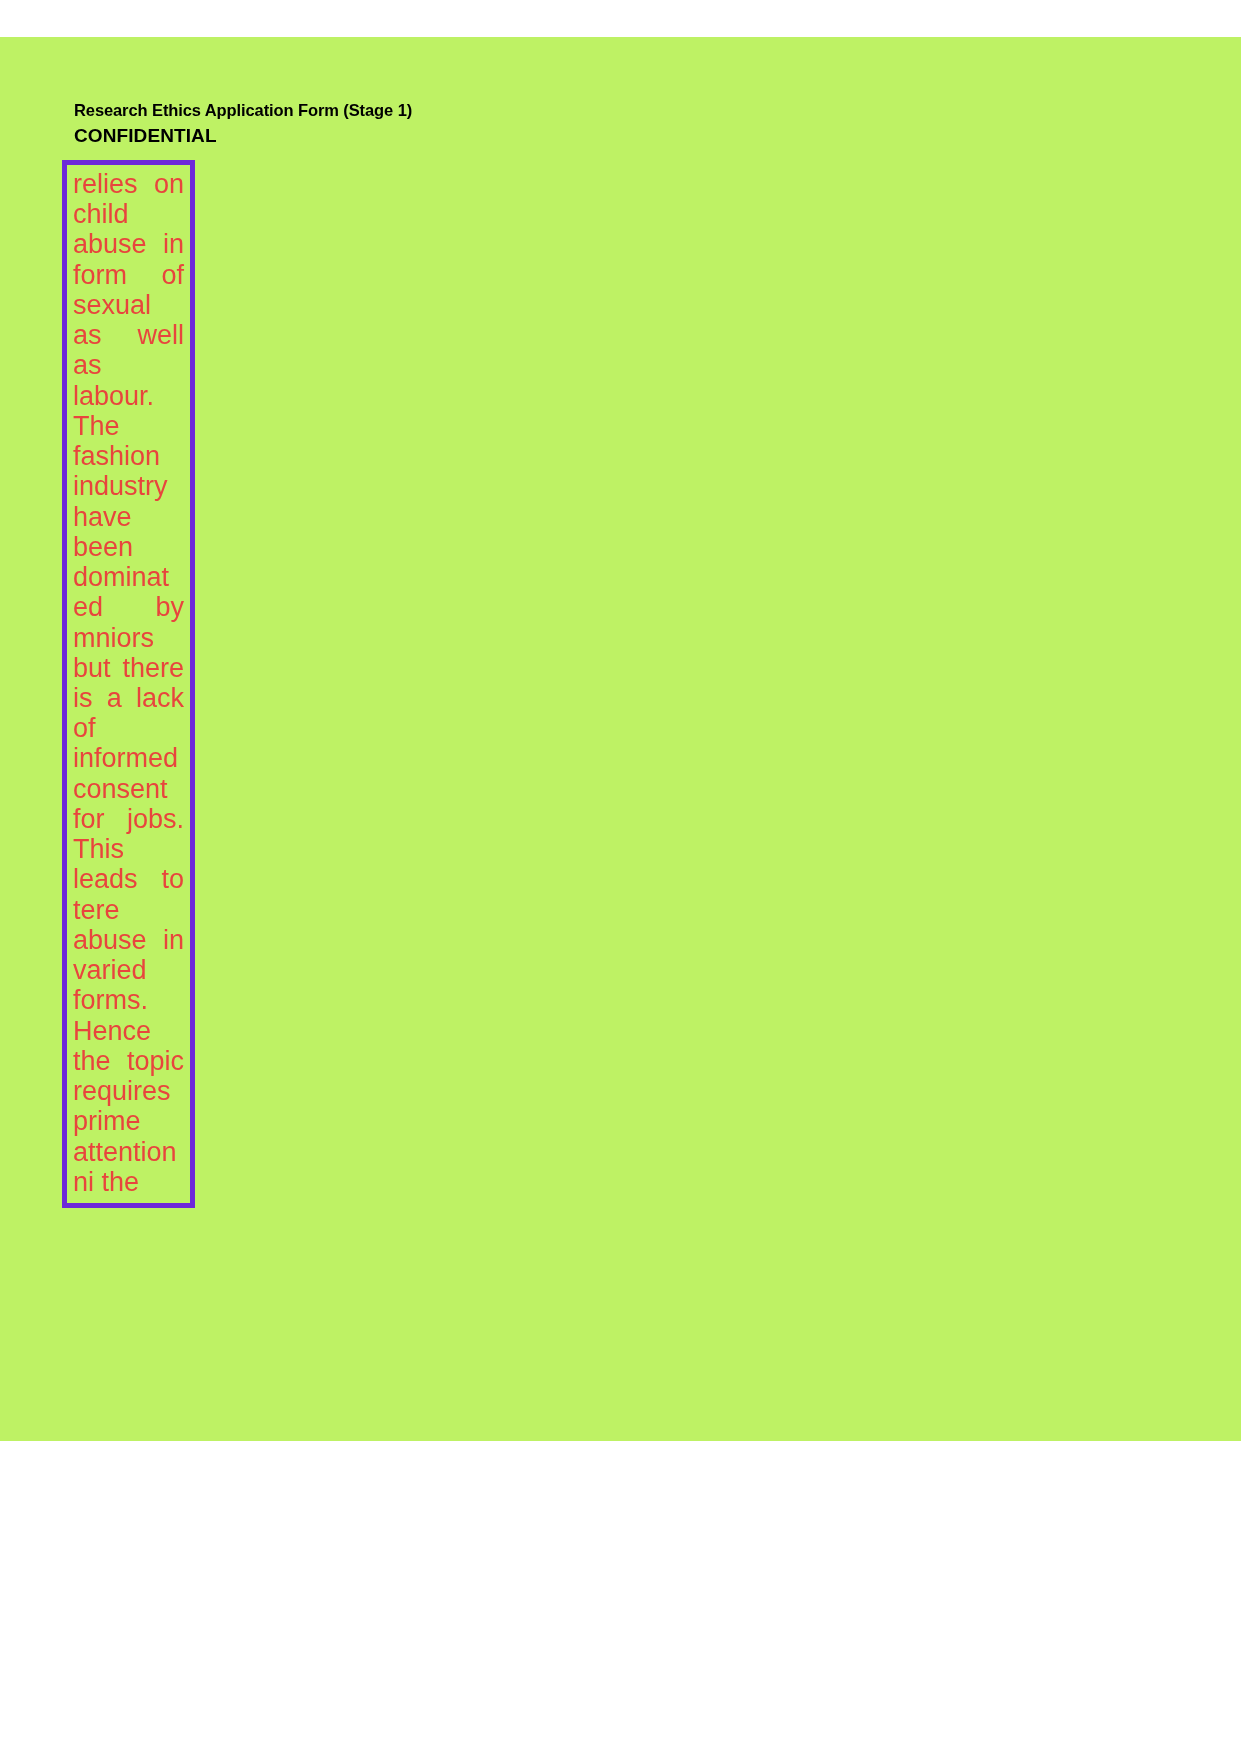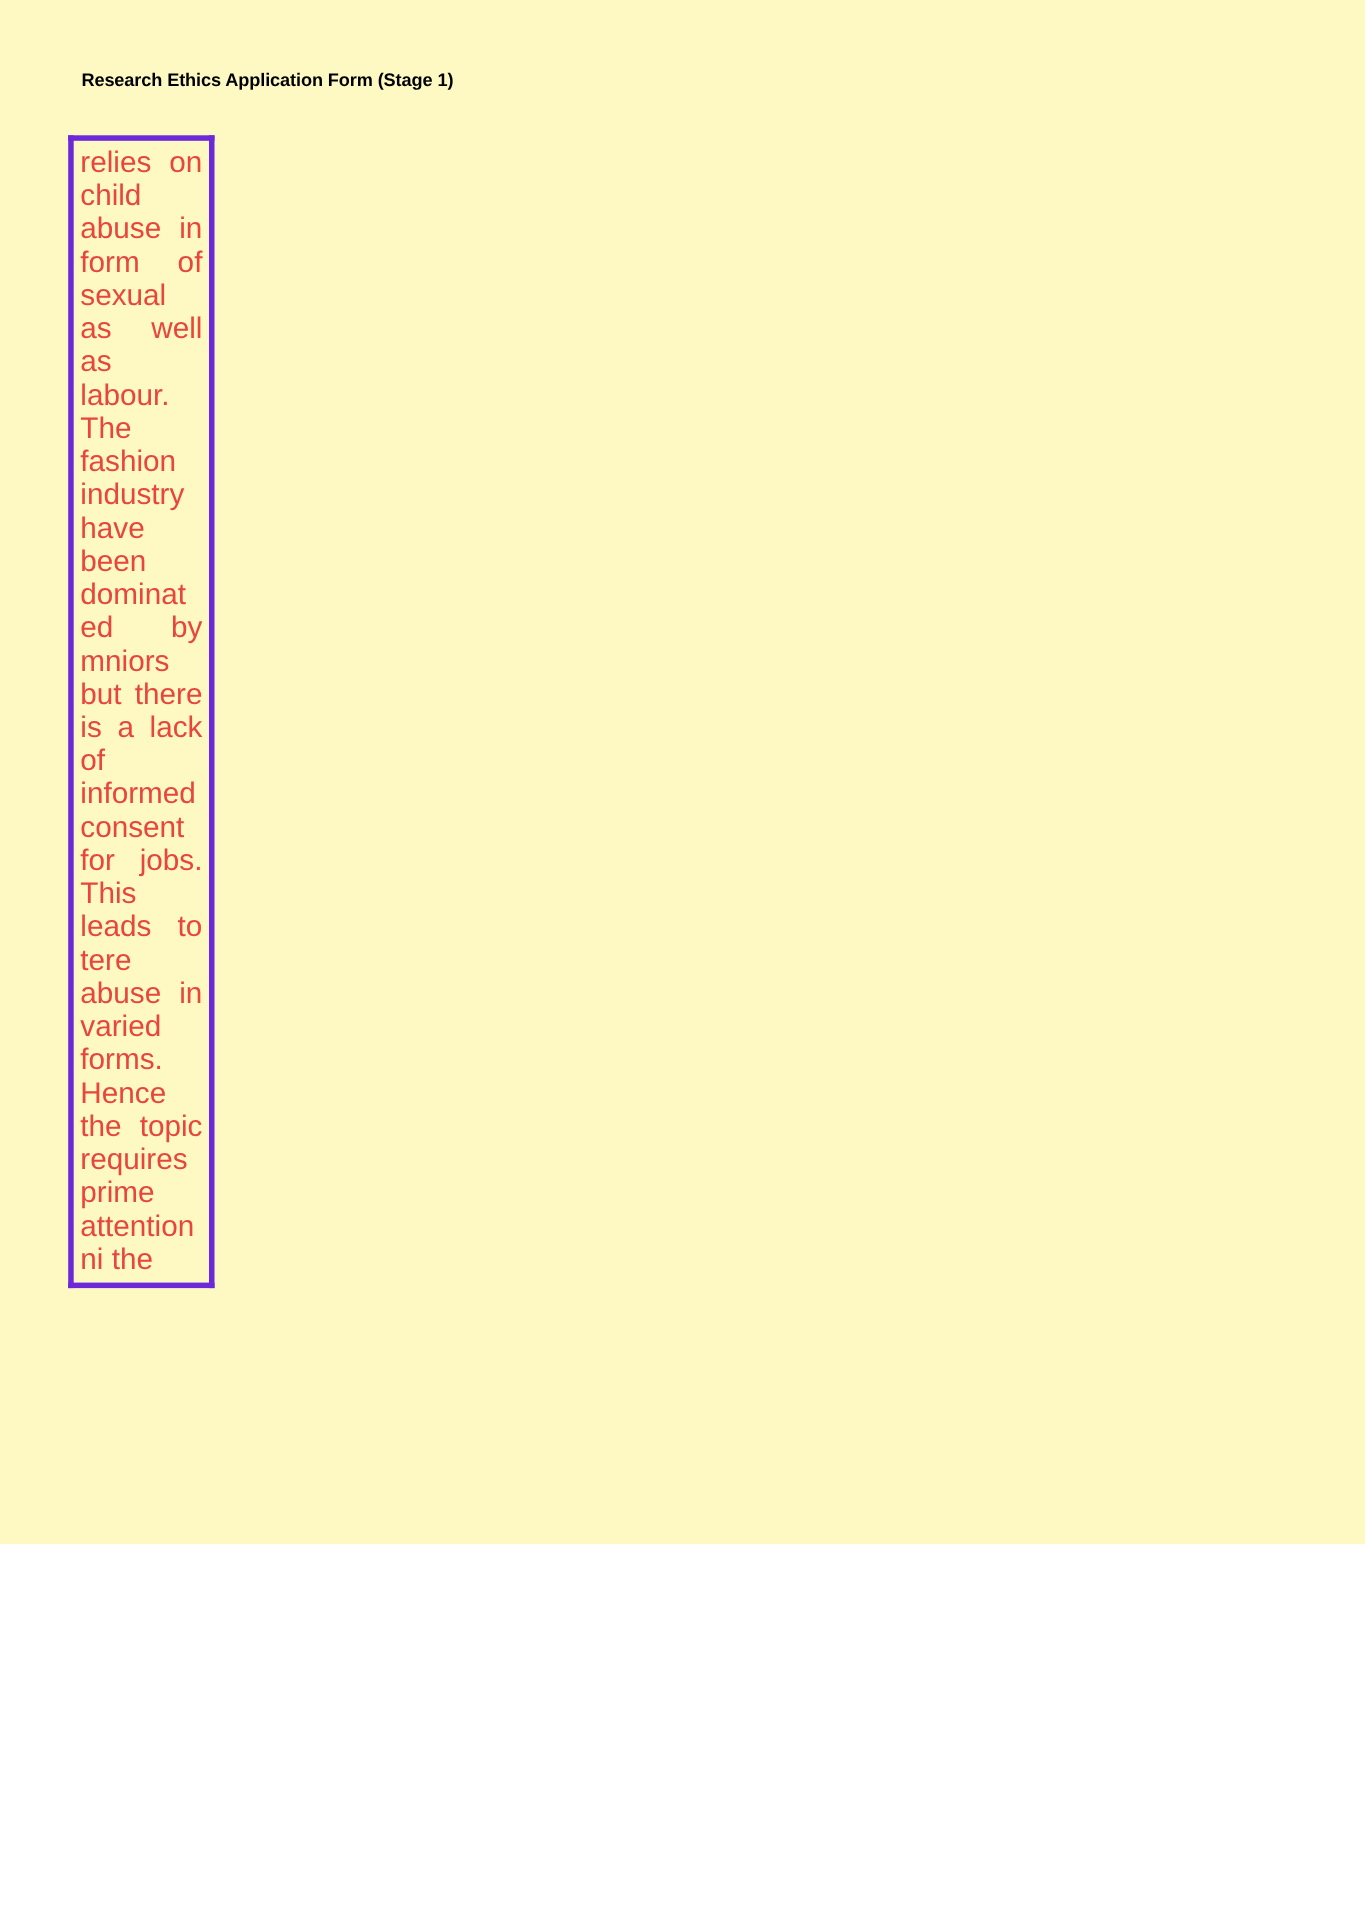--- a/index.html
+++ b/index.html
@@ -9,23 +9,24 @@
     background: #ffffff;
   }
   body {
     font-family: "Liberation Sans", sans-serif;
     -webkit-font-smoothing: antialiased;
   }
   .page {
     position: relative;
     width: 1241px;
     height: 1404px;
-    background: #fef9c3;
+    background: #bef264;
     overflow: hidden;
     box-sizing: border-box;
+    margin-top: 37px;
   }
   
   .doc-header {
     position: absolute;
     left: 74px;
     top: 62px;
     width: 1000px;
   }
   .header-title {
     font-family: "Liberation Sans", sans-serif;
@@ -84,20 +85,21 @@
     text-align: right;
   }
 </style>
 </head>
 <body>
 
 <div class="page">
 
   <div class="doc-header">
     <div class="header-title">Research Ethics Application Form (Stage 1)</div>
+    <div class="header-confidential">CONFIDENTIAL</div>
   </div>
 
   <table class="answer-table">
     <tbody>
       <tr>
         <td class="answer-cell">
           <p class="answer-text">relies on child abuse in form of sexual as well as labour. The fashion industry have been dominated by mniors but there is a lack of informed consent for jobs. This leads to tere abuse in varied forms. Hence the topic requires prime attention ni the</p>
         </td>
       </tr>
     </tbody>

